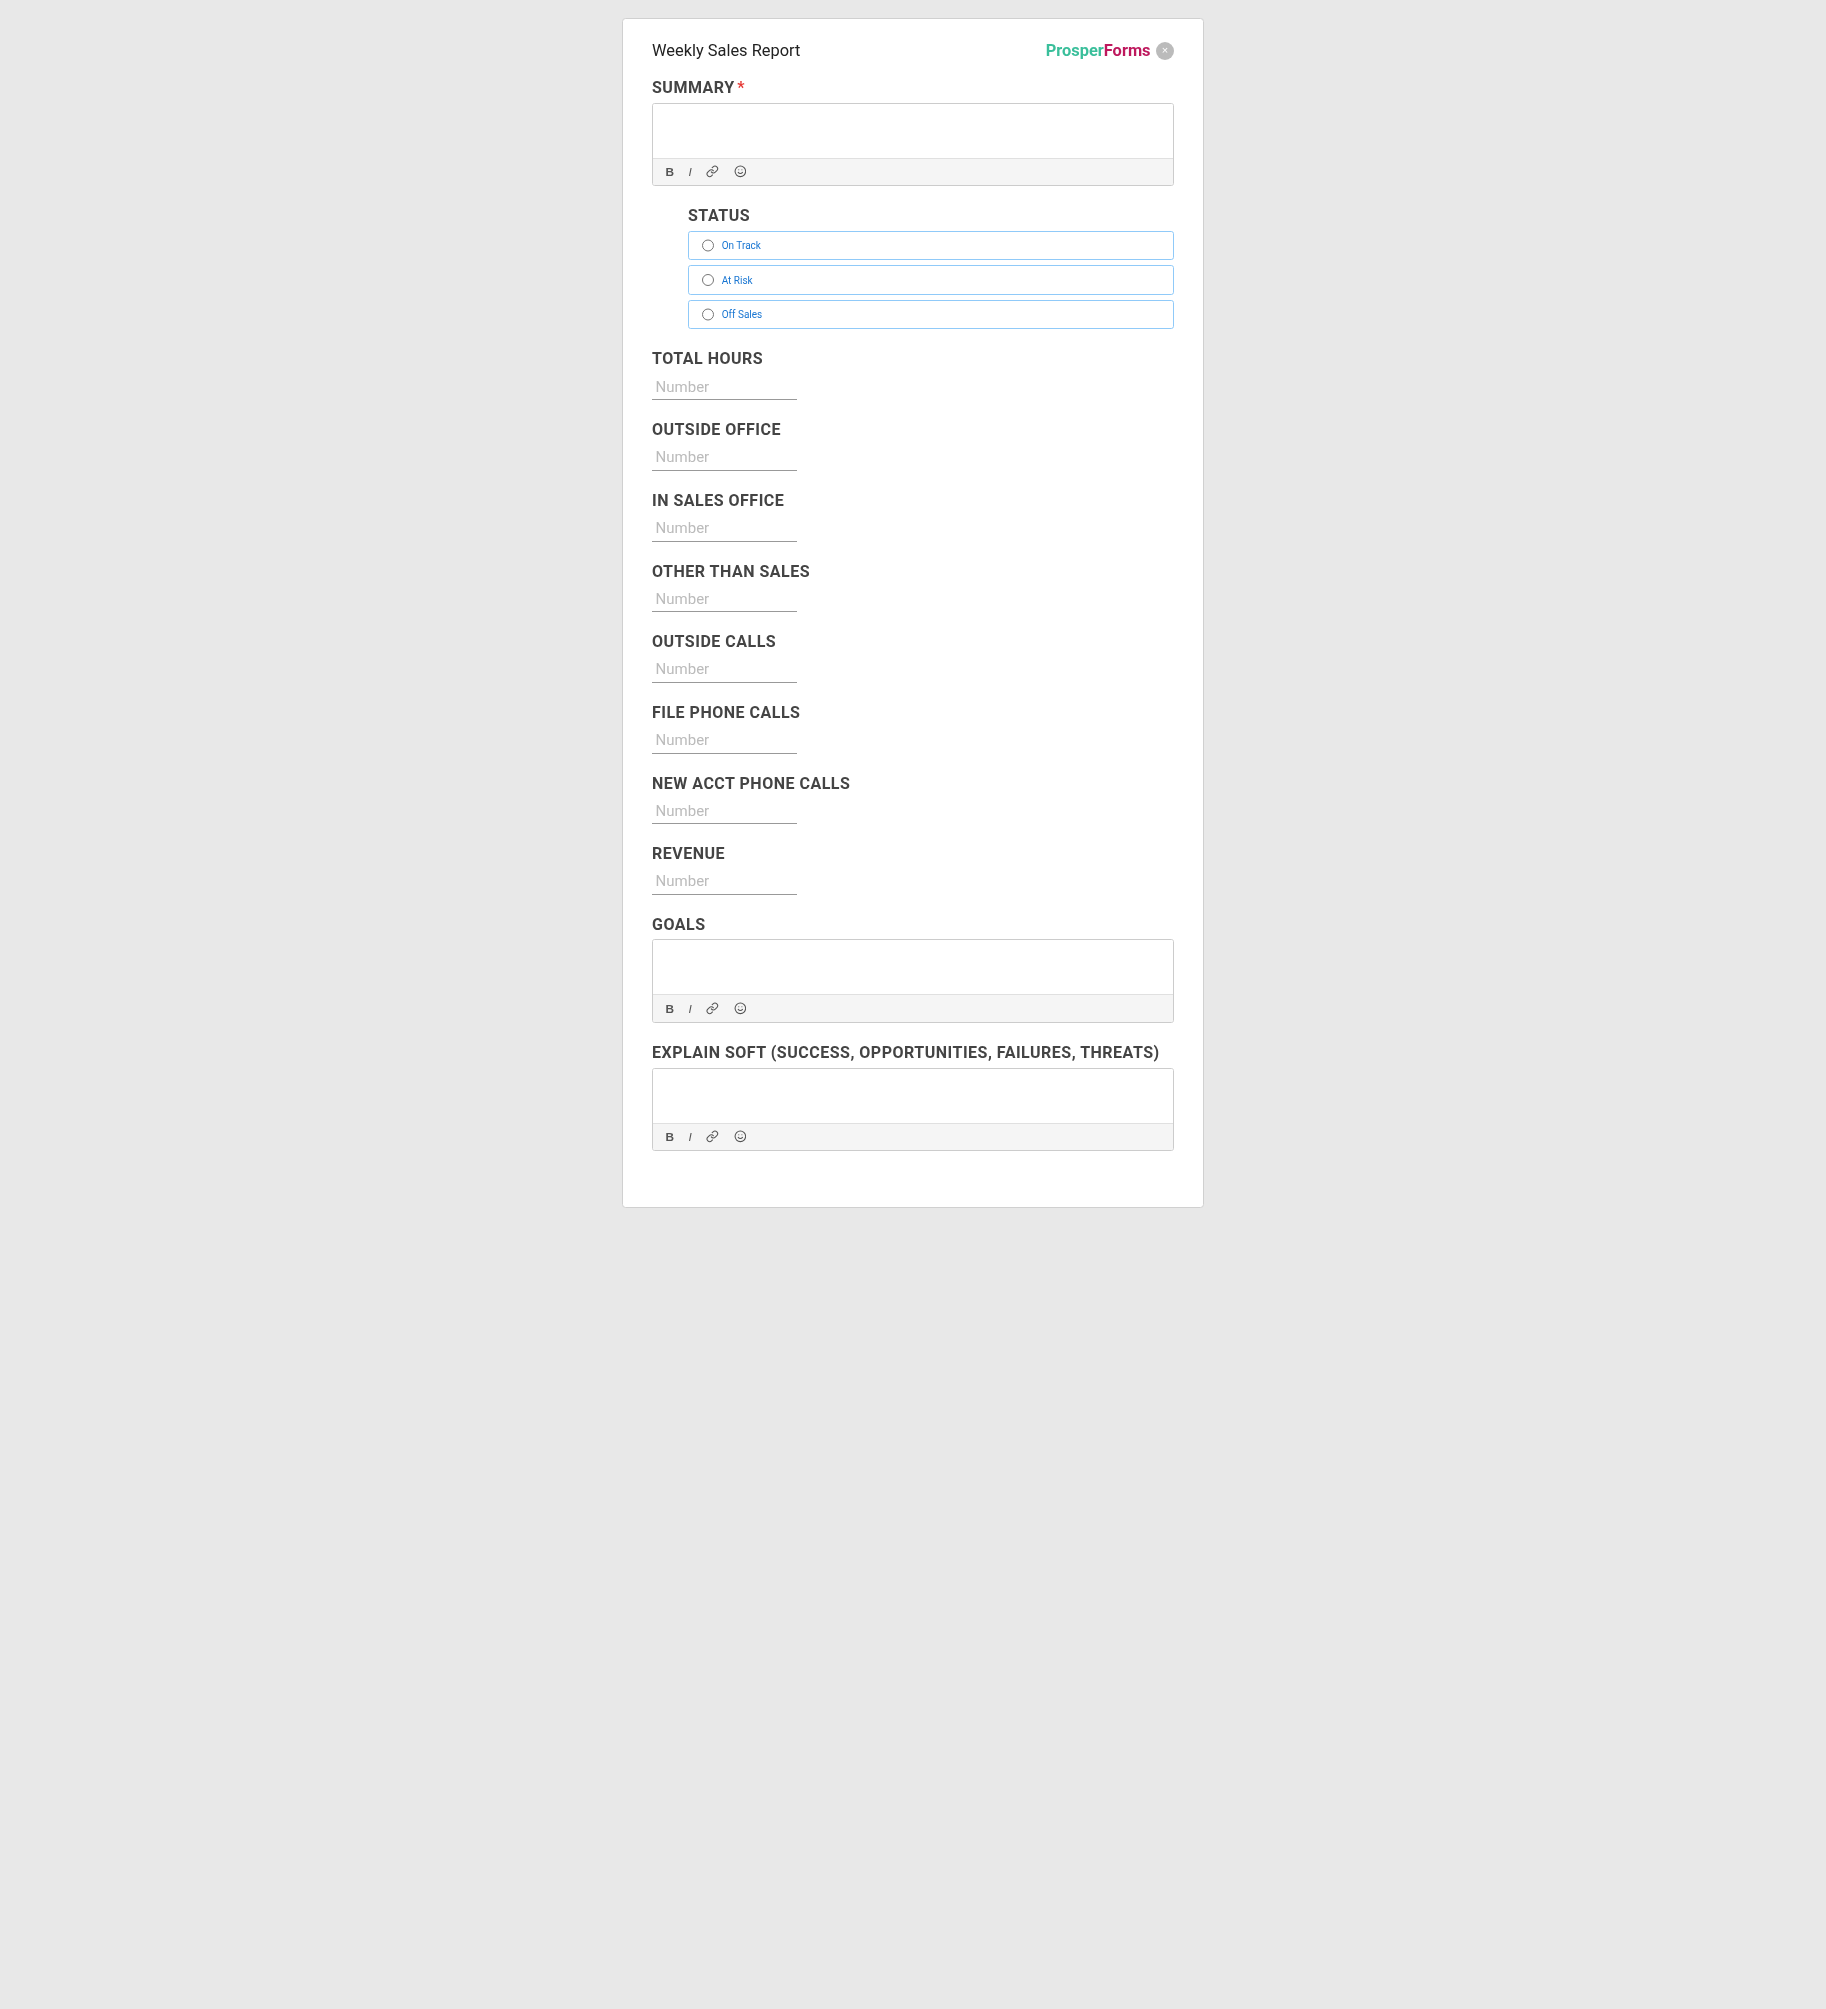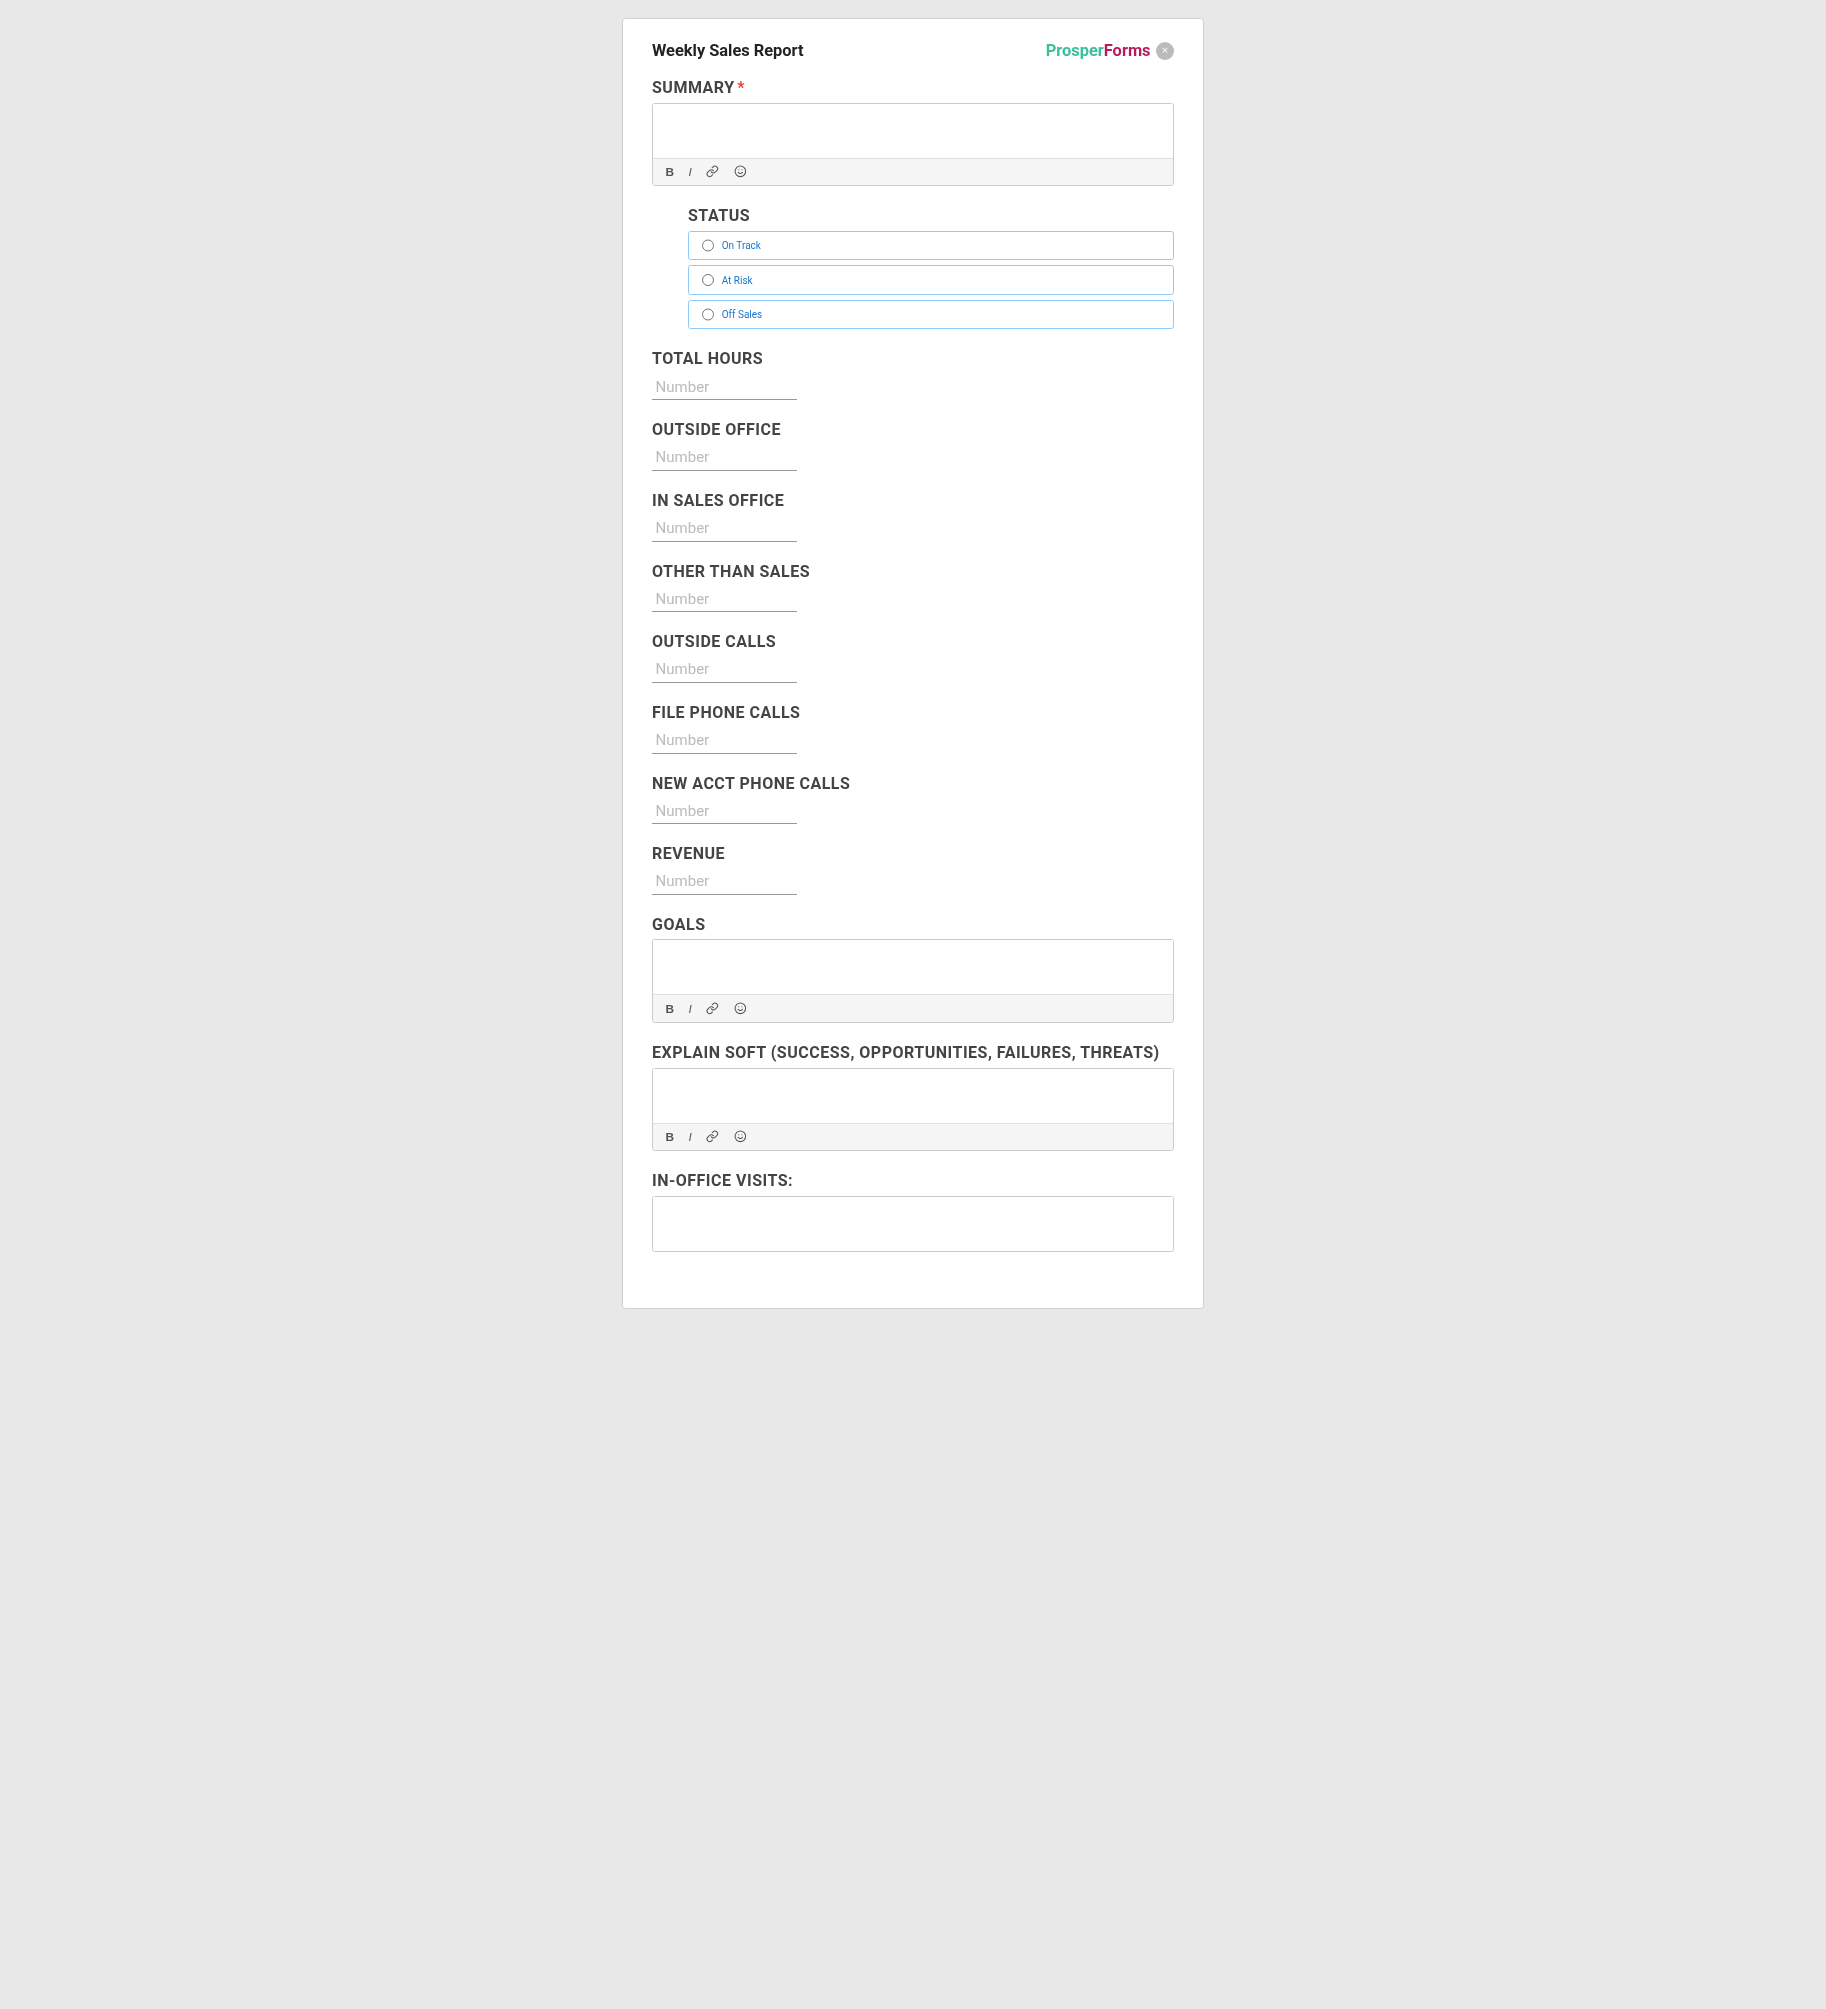--- a/index.html
+++ b/index.html
@@ -29,21 +29,21 @@
 
     .form-header {
       display: flex;
       justify-content: space-between;
       align-items: flex-start;
       margin-bottom: 18px;
     }
 
     .form-title {
       font-size: 16.4px;
-      font-weight: 700;
+      font-weight: 400;
       color: #222;
     }
 
     .brand-logo {
       display: flex;
       align-items: flex-end;
       font-size: 16.4px;
       font-weight: 700;
     }
 
@@ -349,20 +349,14 @@
               <circle cx="12" cy="12" r="10"></circle>
               <path d="M8 14s1.5 2 4 2 4-2 4-2"></path>
               <line x1="9" y1="9" x2="9.01" y2="9"></line>
               <line x1="15" y1="9" x2="15.01" y2="9"></line>
             </svg>
         </button>
       </div>
     </div>
   </div>
 
-  <div class="field-section">
-    <div class="section-label">IN-OFFICE VISITS:</div>
-    <div class="rich-text-box">
-      <textarea class="rich-text-area" placeholder="" style=""></textarea>
-    </div>
-  </div>
 </div>
 
 
 </body></html>

